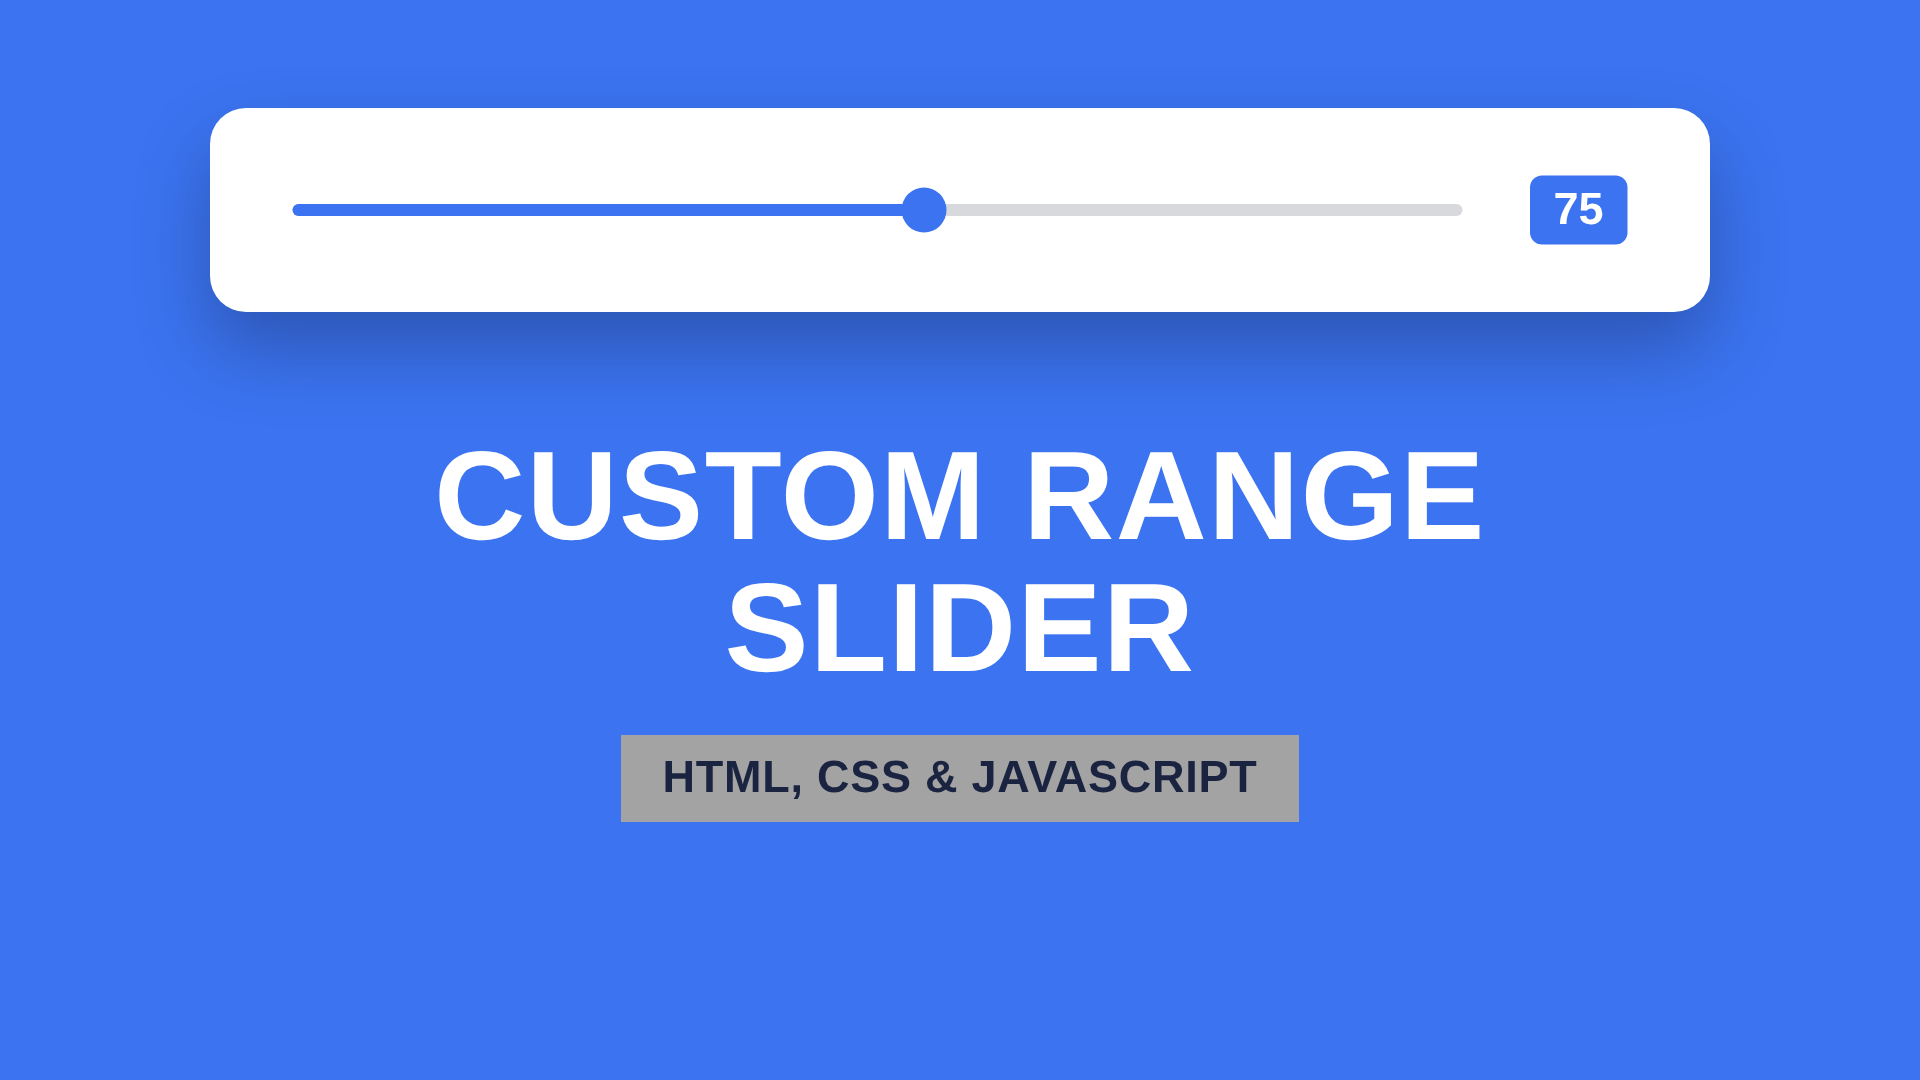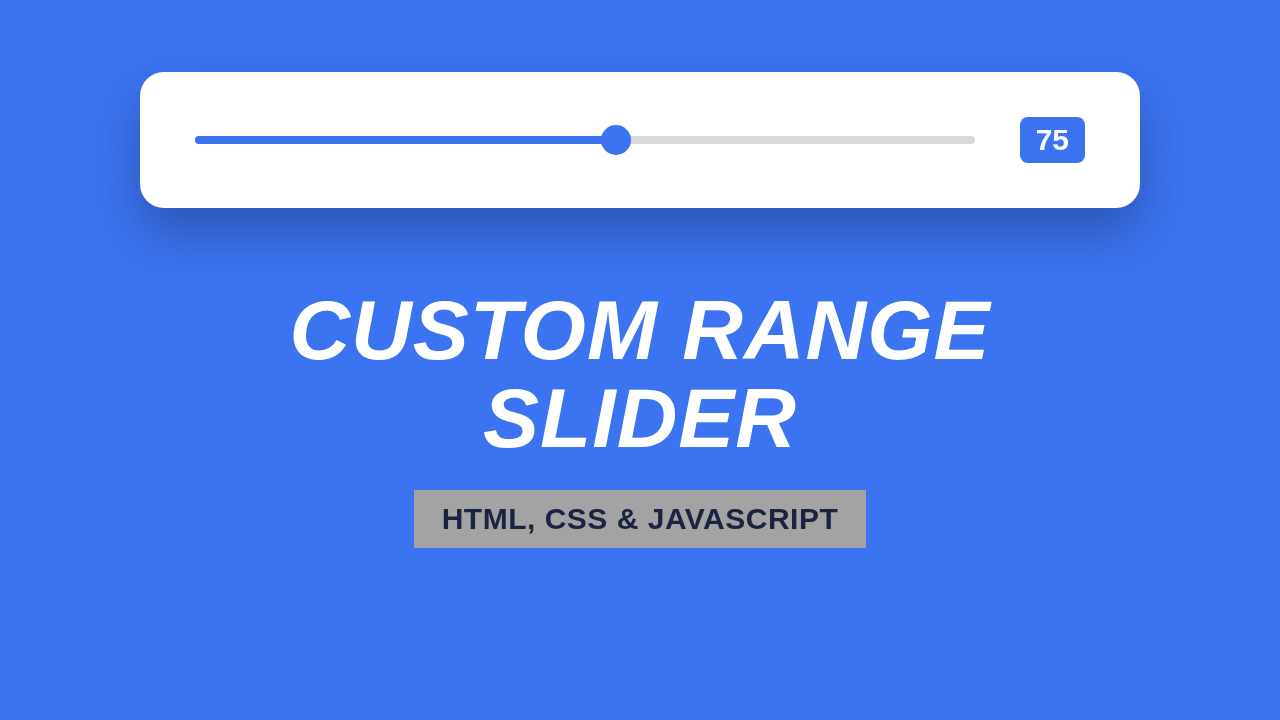--- a/index.html
+++ b/index.html
@@ -65,21 +65,20 @@
     }
     .heading {
       color: #ffffff;
       font-size: 84px;
       font-weight: 800;
       letter-spacing: 1px;
       text-align: center;
       line-height: 1.05;
       margin-top: 78px;
       white-space: pre-line;
-      font-style: italic;
     }
     .subtitle-box {
       background: #a3a3a3;
       padding: 12px 28px;
       margin-top: 28px;
     }
     .subtitle {
       color: #1a2340;
       font-size: 30px;
       font-weight: 800;

